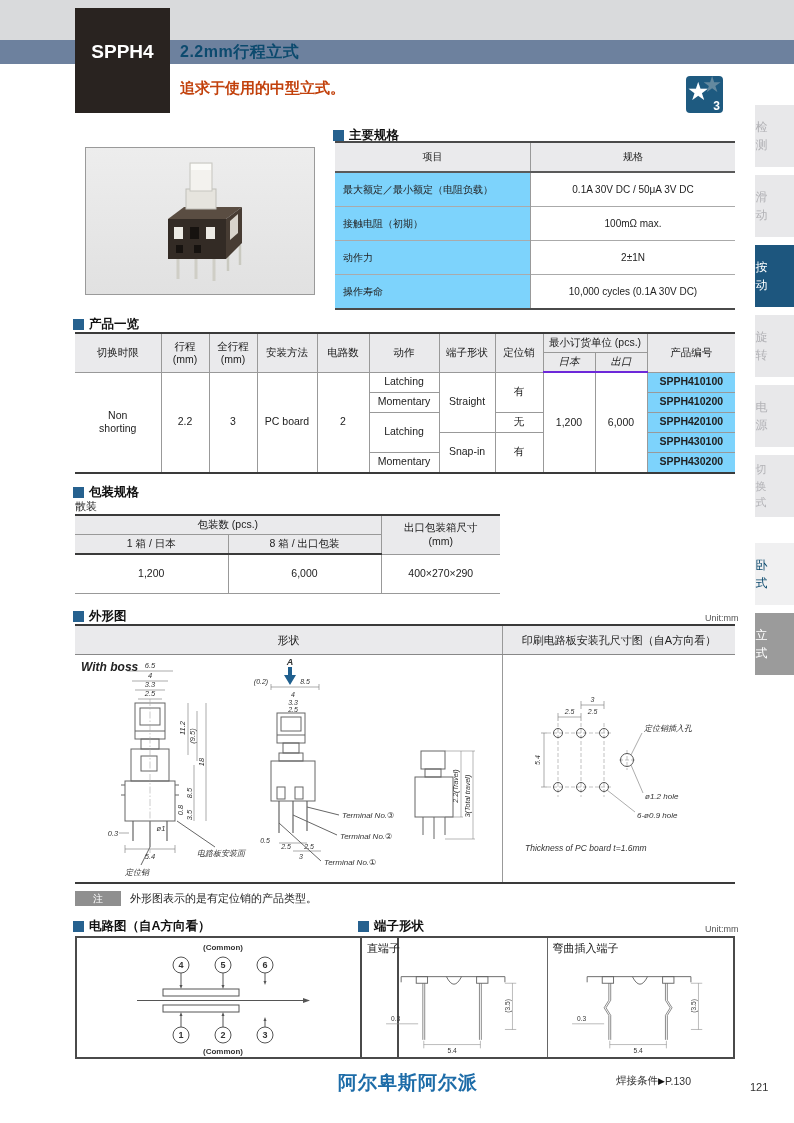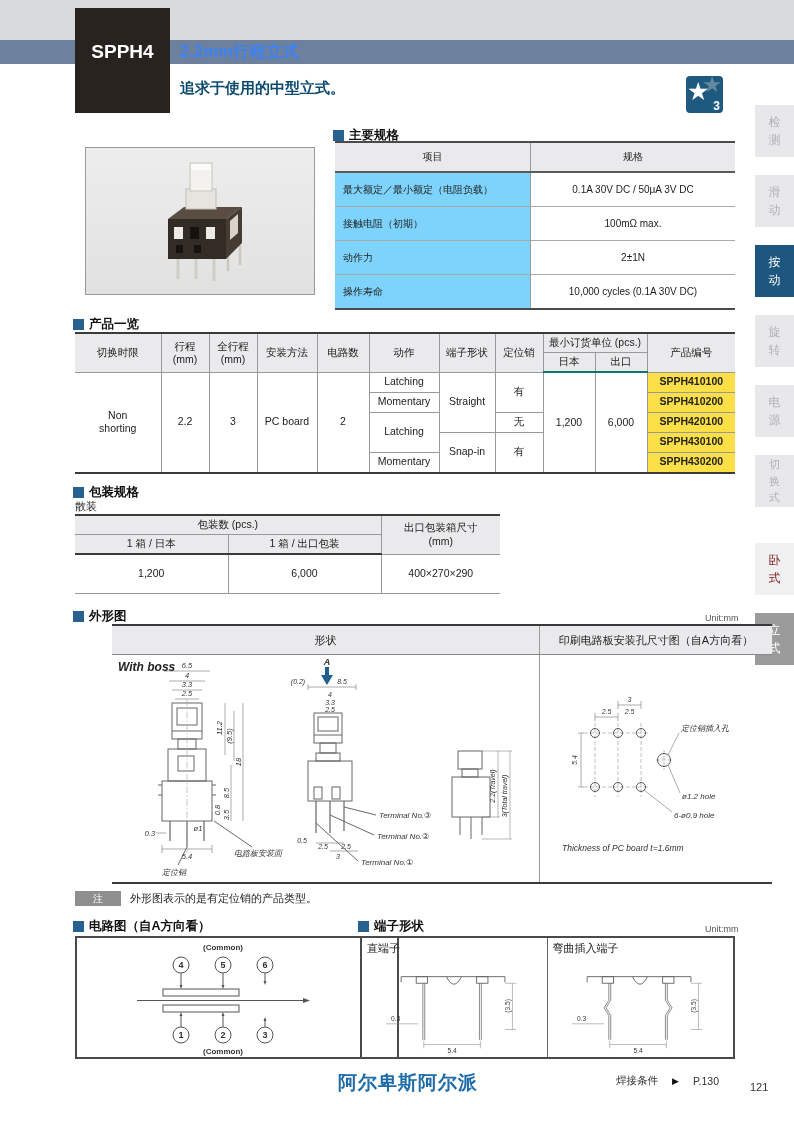--- a/index.html
+++ b/index.html
@@ -4,32 +4,32 @@
 <style>
   html,body{margin:0;padding:0;background:#fff;}
   #page{position:relative;width:794px;height:1123px;background:#fff;overflow:hidden;
         font-family:"Liberation Sans","DejaVu Sans",sans-serif;color:#222;}
   .abs{position:absolute;}
   
   .top-band{left:0;top:0;width:794px;height:40px;background:#d9dadc;}
   .title-bar{left:0;top:40px;width:794px;height:24px;background:#6d819e;}
   .model-box{left:75px;top:8px;width:95px;height:105px;background:#292320;color:#fff;
              text-align:center;font-weight:bold;font-size:19px;padding-top:33px;box-sizing:border-box;z-index:3;}
-  .page-title{left:180px;top:42px;color:#3b82f6;font-weight:bold;font-size:16px;z-index:4;letter-spacing:.5px;}
-  .subtitle{left:180px;top:79px;font-weight:bold;font-size:15px;color:#0c4a6e;}
+  .page-title{left:180px;top:42px;color:#0c4a6e;font-weight:bold;font-size:16px;z-index:4;letter-spacing:.5px;}
+  .subtitle{left:180px;top:79px;font-weight:bold;font-size:15px;color:#c2410c;}
   .star-badge{left:686px;top:76px;width:37px;height:37px;background:#1e5a80;border-radius:4px;z-index:2;}
   .star-back{position:absolute;right:1px;top:-4px;color:#64899f;font-size:22px;}
   .star-main{position:absolute;left:1px;top:3px;color:#fff;font-size:25px;line-height:1;}
   .star-num{position:absolute;right:3px;bottom:0px;color:#fff;font-weight:bold;font-size:12px;}
   
-  .side-tab{left:755px;width:39px;height:52px;display:flex;align-items:center;justify-content:center;text-align:center;cursor:pointer;}
+  .side-tab{left:755px;width:39px;height:62px;display:flex;align-items:center;text-align:center;cursor:pointer;}
   .side-tab span{display:inline-block;width:13px;word-break:break-all;line-height:1.5;font-size:12px;}
   .t-normal{background:#e8e8ea;color:#b2b2b6;}
   .t-active{background:#1d567e;color:#fff;}
-  .t-light{background:#f0f0f1;color:#7f1d1d;}
+  .t-light{background:#f0f0f1;color:#0c4a6e;}
   .t-gray{background:#9b9b9b;color:#fff;}
   .small-tab span{font-size:11px;width:12px;}
   
   .photo-box{left:85px;top:147px;width:228px;height:146px;border:1px solid #9a9a9a;
              background:linear-gradient(#ededed,#e1e1e1);display:flex;align-items:center;justify-content:center;}
   
   .sec{display:flex;align-items:center;gap:5px;font-weight:bold;font-size:12.5px;color:#111;}
   .sq{width:11px;height:11px;background:#26618f;flex:none;}
   .unit{font-size:9px;color:#555;}
   
@@ -39,55 +39,55 @@
   .spec-table th{background:#eaeaec;height:26px;font-weight:normal;border-bottom:2px solid #5a5a5a;}
   .spec-table th:first-child{border-right:1px solid #999;width:193px;}
   .spec-table td{height:31px;border-top:1px solid #aaa;text-align:center;}
   .spec-table td.item{background:#7dd3fc;text-align:left;padding-left:8px;border-right:1px solid #999;}
   .prod-table{left:75px;top:332px;}
   .prod-table table{width:660px;border-top:2px solid #3a3a3a;border-bottom:2px solid #3a3a3a;font-size:10.5px;table-layout:fixed;}
   .prod-table th,.prod-table td{border:1px solid #999;text-align:center;padding:1px;line-height:1.25;}
   .prod-table tr>*:first-child{border-left:none;}
   .prod-table tr>*:last-child{border-right:none;}
   .prod-table thead th{background:#eaeaec;font-weight:normal;height:16px;}
-  .prod-table thead tr:last-child th{border-bottom:2px solid #0f766e;}
+  .prod-table thead tr:last-child th{border-bottom:2px solid #6d28d9;font-style:italic;}
   .prod-table tbody td{height:17px;}
-  .prod-table td.pn{background:#fde047;font-weight:bold;}
+  .prod-table td.pn{background:#7dd3fc;font-weight:bold;}
   .pre{white-space:pre-line;}
   .pack-table{left:75px;top:514px;}
   .pack-table table{width:425px;border-top:2px solid #3a3a3a;font-size:10.5px;table-layout:fixed;}
   .pack-table th,.pack-table td{border:1px solid #999;text-align:center;line-height:1.3;}
   .pack-table tr>*:first-child{border-left:none;}
   .pack-table tr>*:last-child{border-right:none;}
   .pack-table thead th{background:#eaeaec;font-weight:normal;height:16px;}
   .pack-table thead tr:last-child th{border-bottom:2px solid #3a3a3a;}
   .pack-table td{height:36px;border-bottom:1px solid #999;}
   .pack-table th.size{padding:0 16px;}
   
-  .outline-wrap{left:75px;top:624px;width:660px;border-top:2px solid #3a3a3a;border-bottom:2px solid #3a3a3a;margin-left:37px;}
+  .outline-wrap{left:75px;top:624px;width:660px;border-top:2px solid #3a3a3a;border-bottom:2px solid #3a3a3a;}
   .outline-head{display:flex;height:28px;background:#eaeaec;border-bottom:1px solid #888;font-size:11px;}
   .outline-head div{display:flex;align-items:center;justify-content:center;}
   .oh1{width:428px;border-right:1px solid #999;box-sizing:border-box;}
   .oh2{width:232px;}
   .outline-body{display:flex;height:227px;position:relative;font-style:italic;}
   .ob1{width:428px;border-right:1px solid #999;box-sizing:border-box;position:relative;}
   .ob2{width:232px;position:relative;}
   .withboss{position:absolute;left:6px;top:5px;font-weight:bold;font-size:12px;}
   
   .note-row{left:75px;top:891px;display:flex;align-items:center;gap:9px;font-size:11px;}
   .note-badge{width:46px;height:15px;background:#8f8f8f;color:#fff;font-size:10px;text-align:center;line-height:15px;}
   
   .circuit-box{left:75px;top:936px;width:324px;height:123px;border:2px solid #4a4a4a;box-sizing:border-box;font-weight:bold;}
   .term-box{left:360px;top:936px;width:375px;height:123px;border:2px solid #4a4a4a;box-sizing:border-box;display:flex;}
   .term-cell{width:50%;position:relative;box-sizing:border-box;}
   .term-cell.first{border-right:1px solid #666;}
   .term-label{position:absolute;left:5px;top:3px;font-size:11px;}
   
   .brand{left:338px;top:1070px;font-size:19px;font-weight:bold;color:#1d6ca8;letter-spacing:1px;}
-  .weld{left:616px;top:1074px;font-size:10.5px;color:#333;display:flex;align-items:center;gap:14px;}
+  .weld{left:616px;top:1074px;font-size:10.5px;color:#333;display:flex;align-items:center;gap:0;}
   .weld .arr{font-size:9px;color:#111;}
   .pagenum{left:750px;top:1081px;font-size:11px;color:#333;}
   svg text{fill:#333;}
 </style>
 </head>
 <body>
 
 <div id="page">
 
   <div class="abs top-band"></div>
@@ -264,21 +264,21 @@
           <col style="width:153px">
           <col style="width:119px">
         </colgroup>
       <thead>
         <tr>
           <th colspan="2">包装数 (pcs.)</th>
           <th rowspan="2" class="size">出口包装箱尺寸 (mm)</th>
         </tr>
         <tr>
           <th>1 箱 / 日本</th>
-          <th>1 箱 / 出口包装</th>
+          <th>8 箱 / 出口包装</th>
         </tr>
       </thead>
       <tbody>
         <tr>
           <td>1,200</td>
           <td>6,000</td>
           <td>400×270×290</td>
         </tr>
       </tbody>
     </table>

